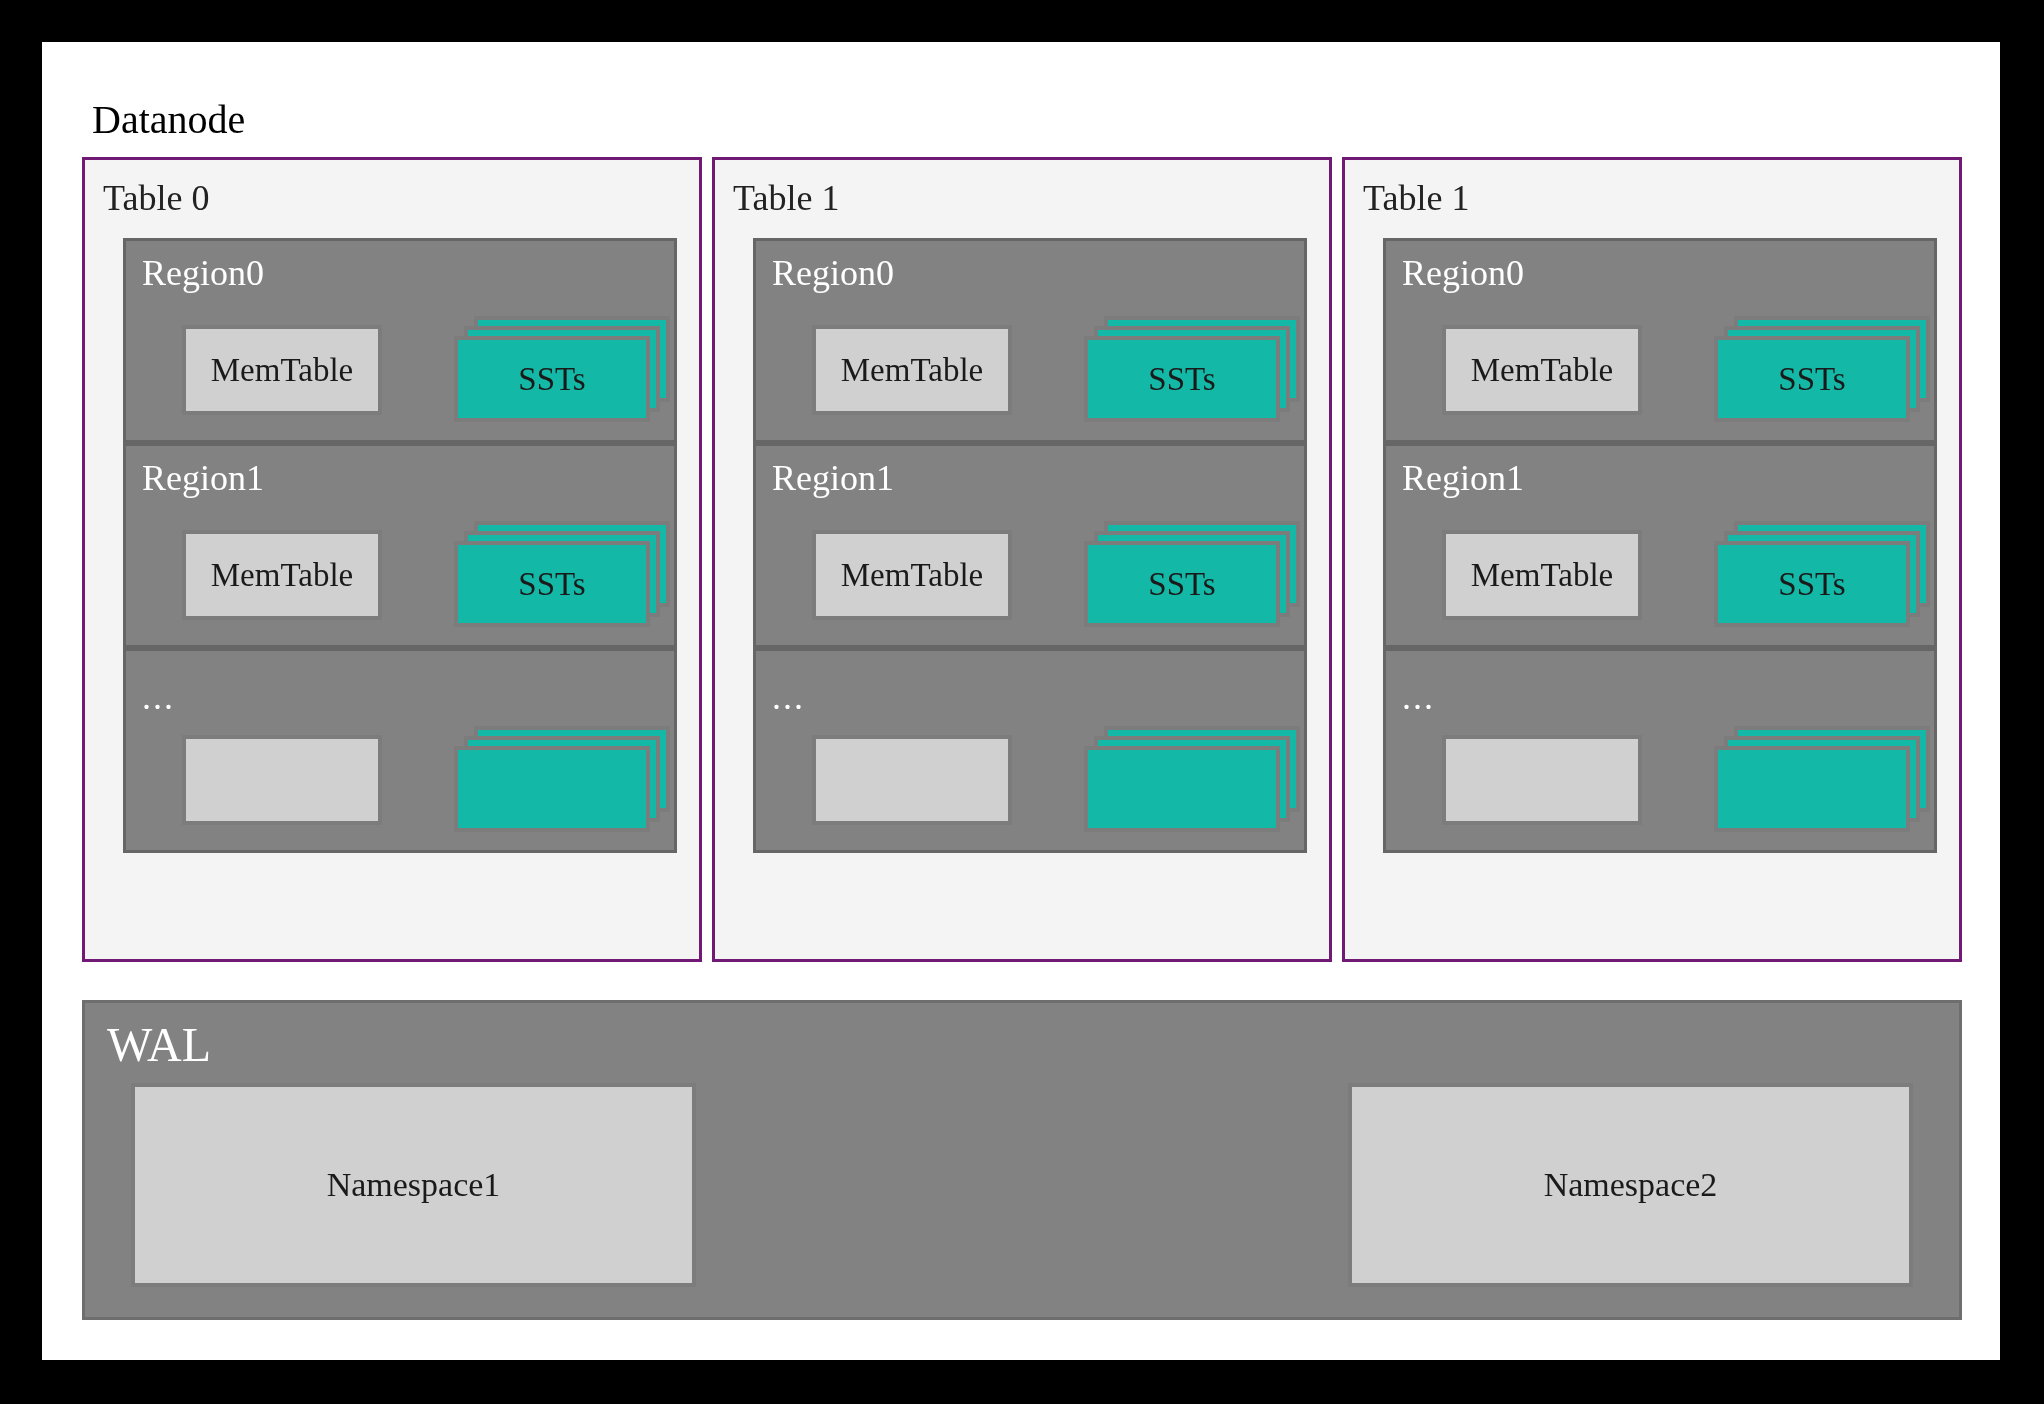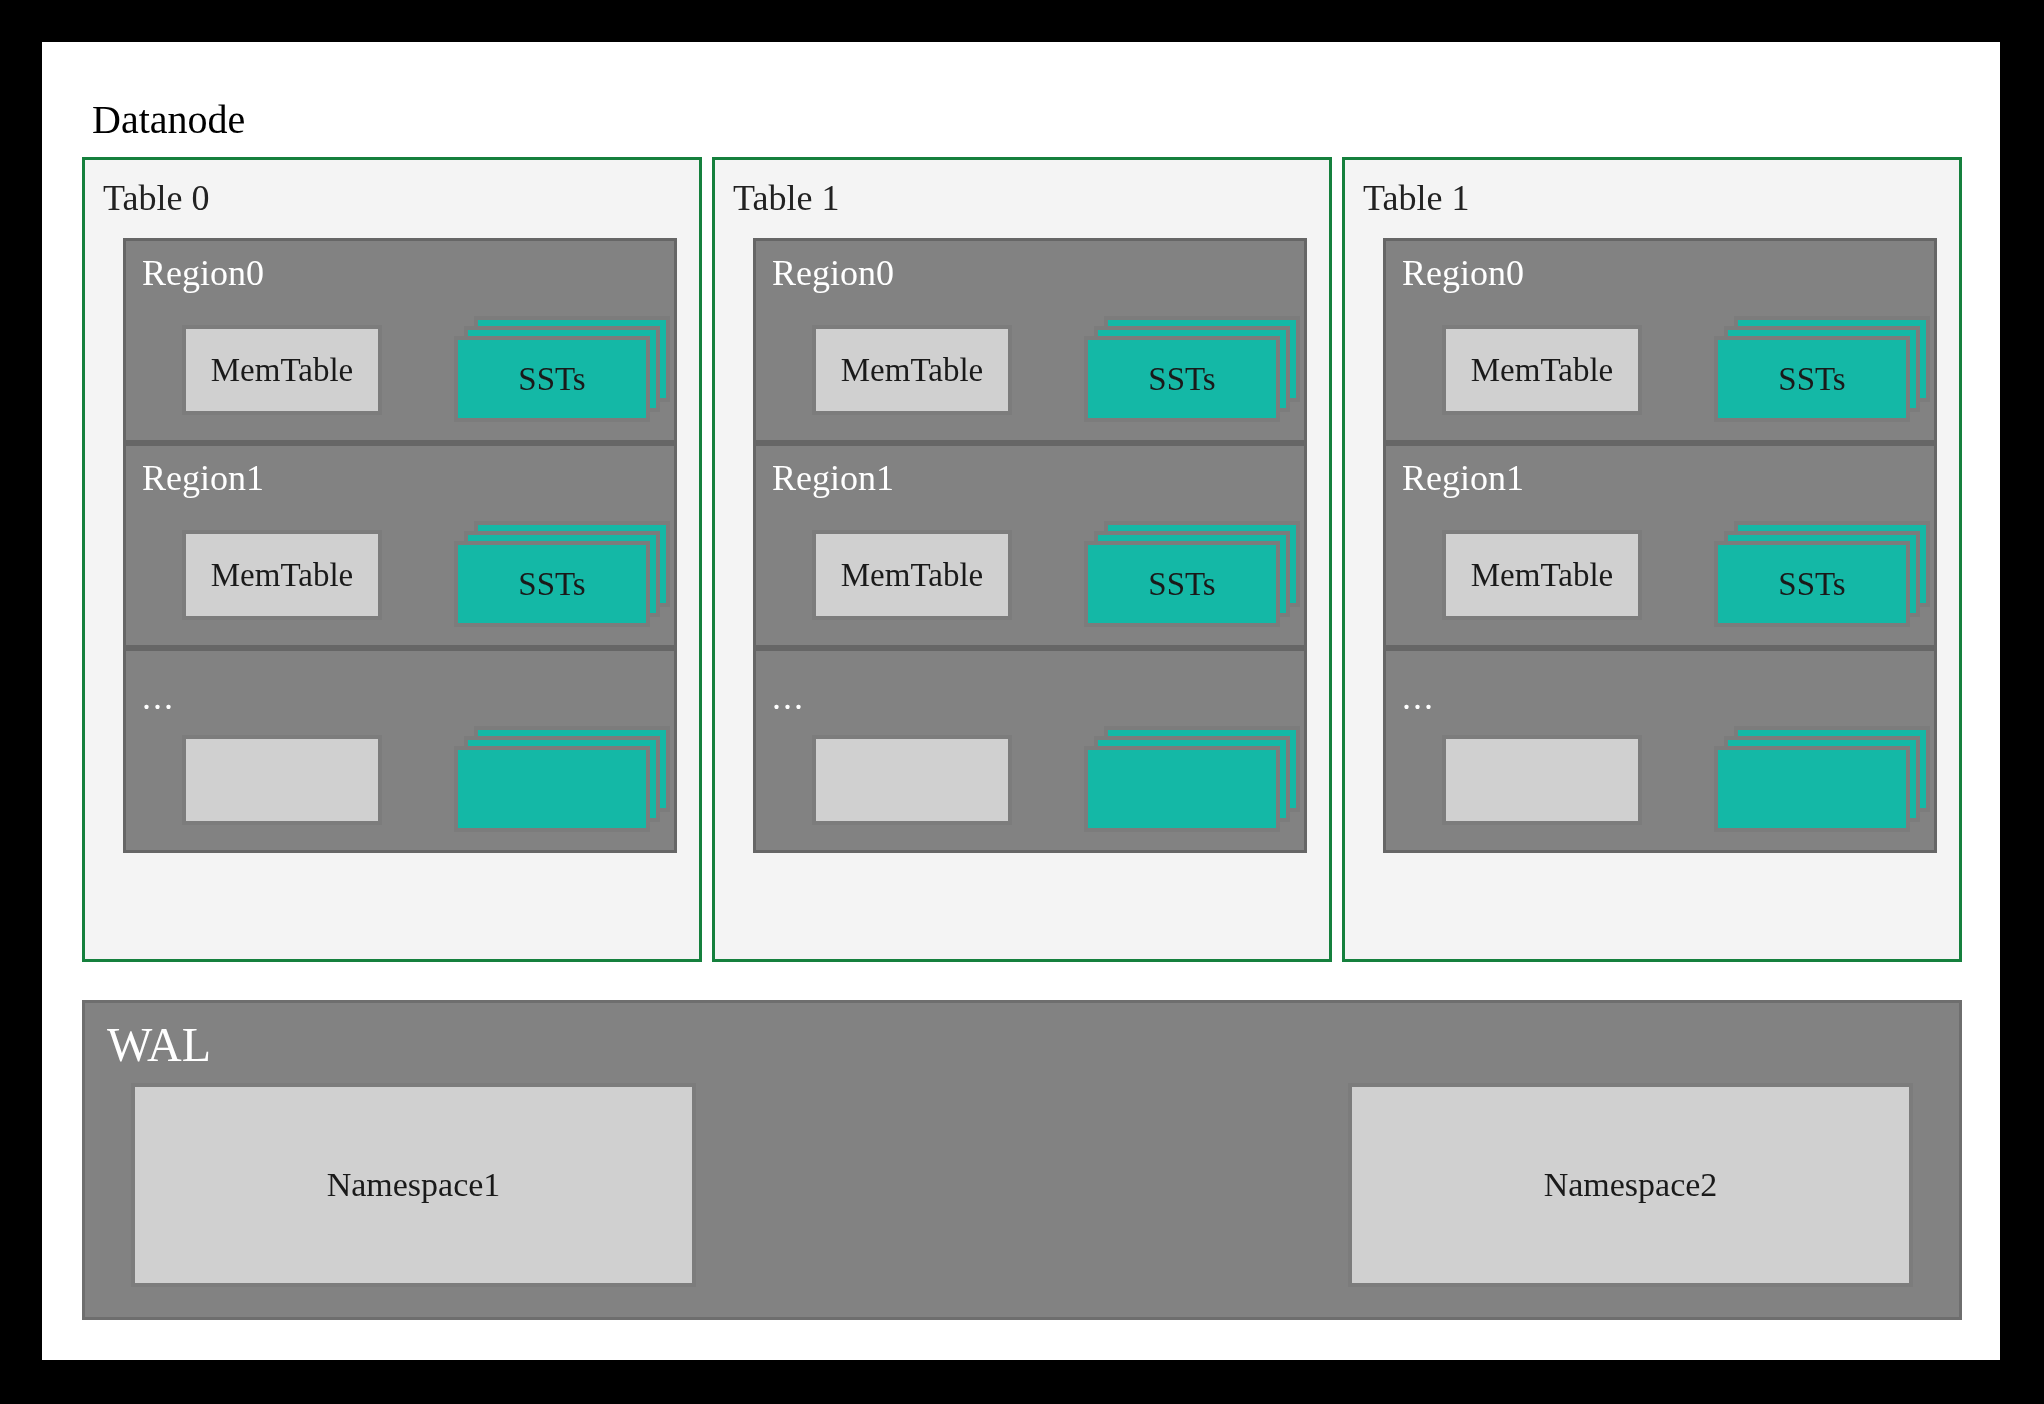--- a/index.html
+++ b/index.html
@@ -43,21 +43,21 @@
     width: 1880px;
     height: 805px;
     display: flex;
     justify-content: space-between;
   }
 
   .table-panel {
     width: 620px;
     height: 805px;
     background: #f4f4f4;
-    border: 3px solid #15803d;
+    border: 3px solid #701a75;
     box-sizing: border-box;
     position: relative;
   }
 
   .table-label {
     position: absolute;
     left: 18px;
     top: 20px;
     font-size: 36px;
     color: #222222;

